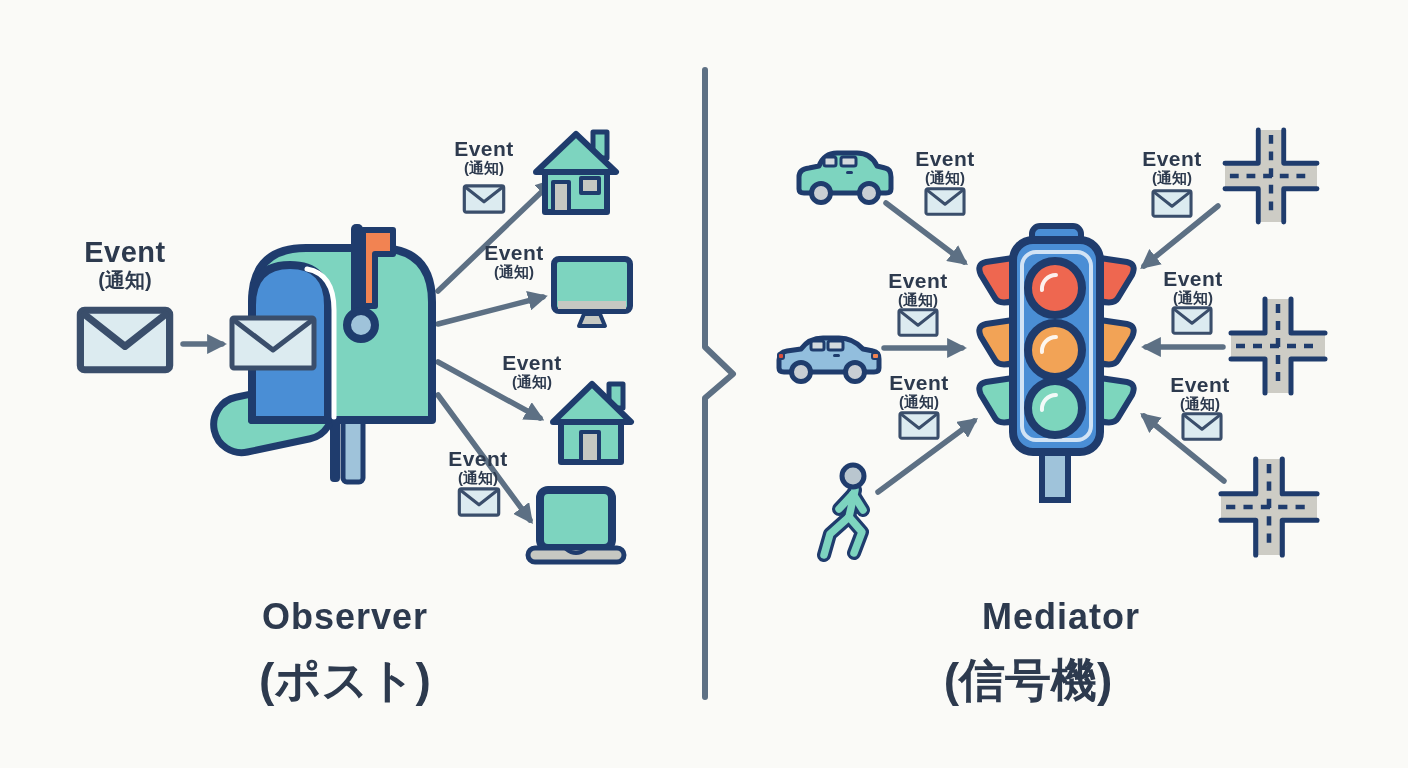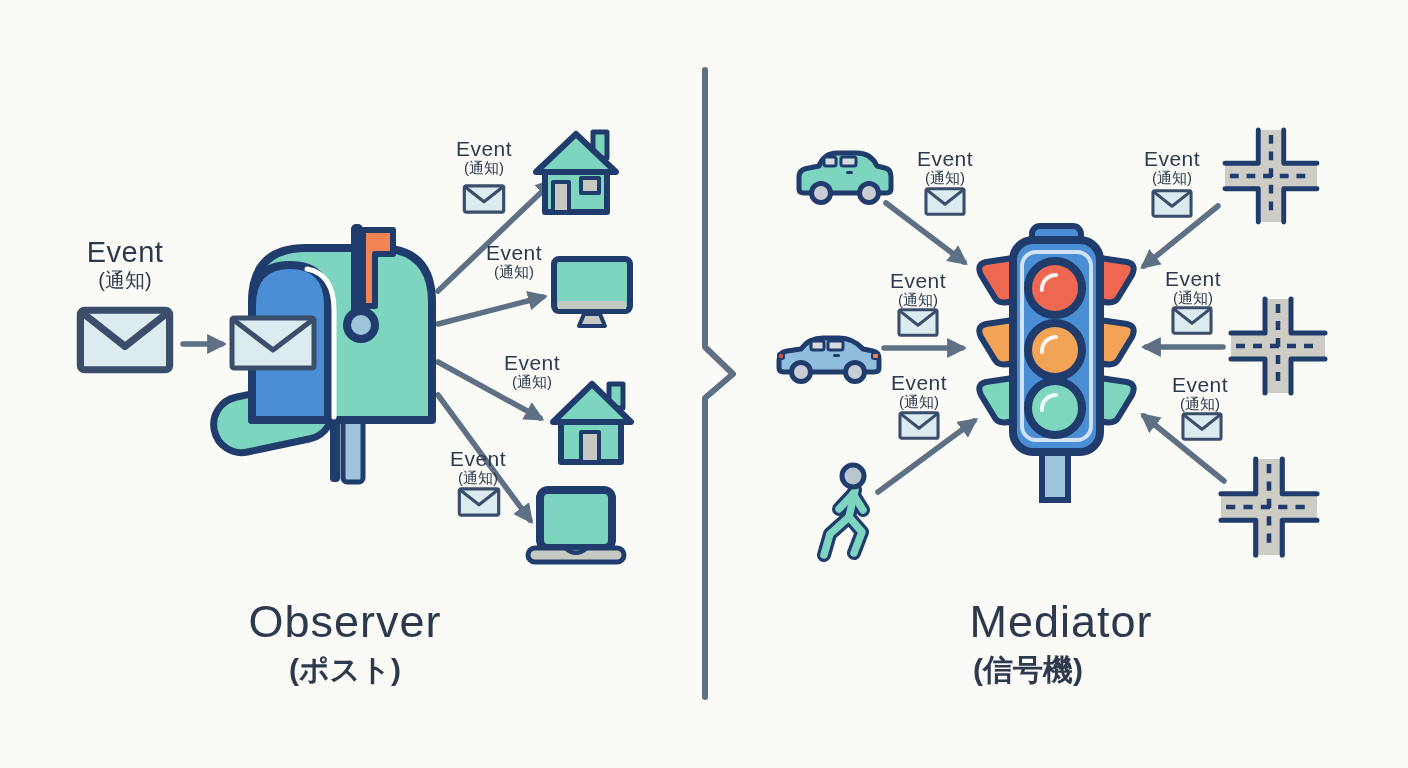--- a/index.html
+++ b/index.html
@@ -20,28 +20,28 @@
   .sN{stroke:var(--outline-navy);} .sS{stroke:var(--arrow-slate);} .sW{stroke:#ffffff;}
   .sE{stroke:var(--envelope-stroke);}
   .fT{fill:var(--teal);} .fB{fill:var(--blue);} .fO{fill:var(--orange);}
   .fR{fill:var(--light-red);} .fLO{fill:var(--light-orange);} .fG{fill:var(--light-green);}
   .fE{fill:var(--envelope-fill);} .fRd{fill:var(--road-gray);} .fA{fill:var(--accent-gray);}
   .fSt{fill:var(--steel-blue);} .fC{fill:var(--car-blue);} .fWh{fill:var(--wheel-gray);}
   .fHd{fill:var(--head-gray);} .fWn{fill:var(--window-gray);} .fN{fill:none;}
   .fNv{fill:var(--outline-navy);} .fTl{fill:var(--tail-red);}
   .rc{stroke-linecap:round;stroke-linejoin:round;}
   .evlabel{position:absolute;width:120px;text-align:center;color:var(--text-navy);
-    font-weight:400;line-height:1.02;}
+    font-weight:700;line-height:1.02;}
   .ev-t{font-size:21px;letter-spacing:.5px;}
   .ev-s{font-size:15px;margin-top:1px;}
   .evlabel.big .ev-t{font-size:29px;} .evlabel.big .ev-s{font-size:20px;margin-top:2px;}
   .title{position:absolute;width:400px;text-align:center;color:var(--text-navy);
-    font-weight:400;font-size:45px;letter-spacing:1px;}
+    font-weight:700;font-size:36px;letter-spacing:1px;}
   .subtitle{position:absolute;width:400px;text-align:center;color:var(--text-navy);
-    font-weight:700;font-size:30px;}
+    font-weight:700;font-size:46px;}
 </style>
 </head>
 <body>
 
 <div id="canvas">
 
   <svg class="abs" style="left:0;top:0" width="1408" height="768" viewBox="0 0 1408 768">
     <defs>
       <marker id="ah" viewBox="0 0 10 10" refX="7.5" refY="5" markerWidth="3.6" markerHeight="3.6" orient="auto-start-reverse">
         <path d="M0,0 L10,5 L0,10 z" fill="#5d7084"></path>

